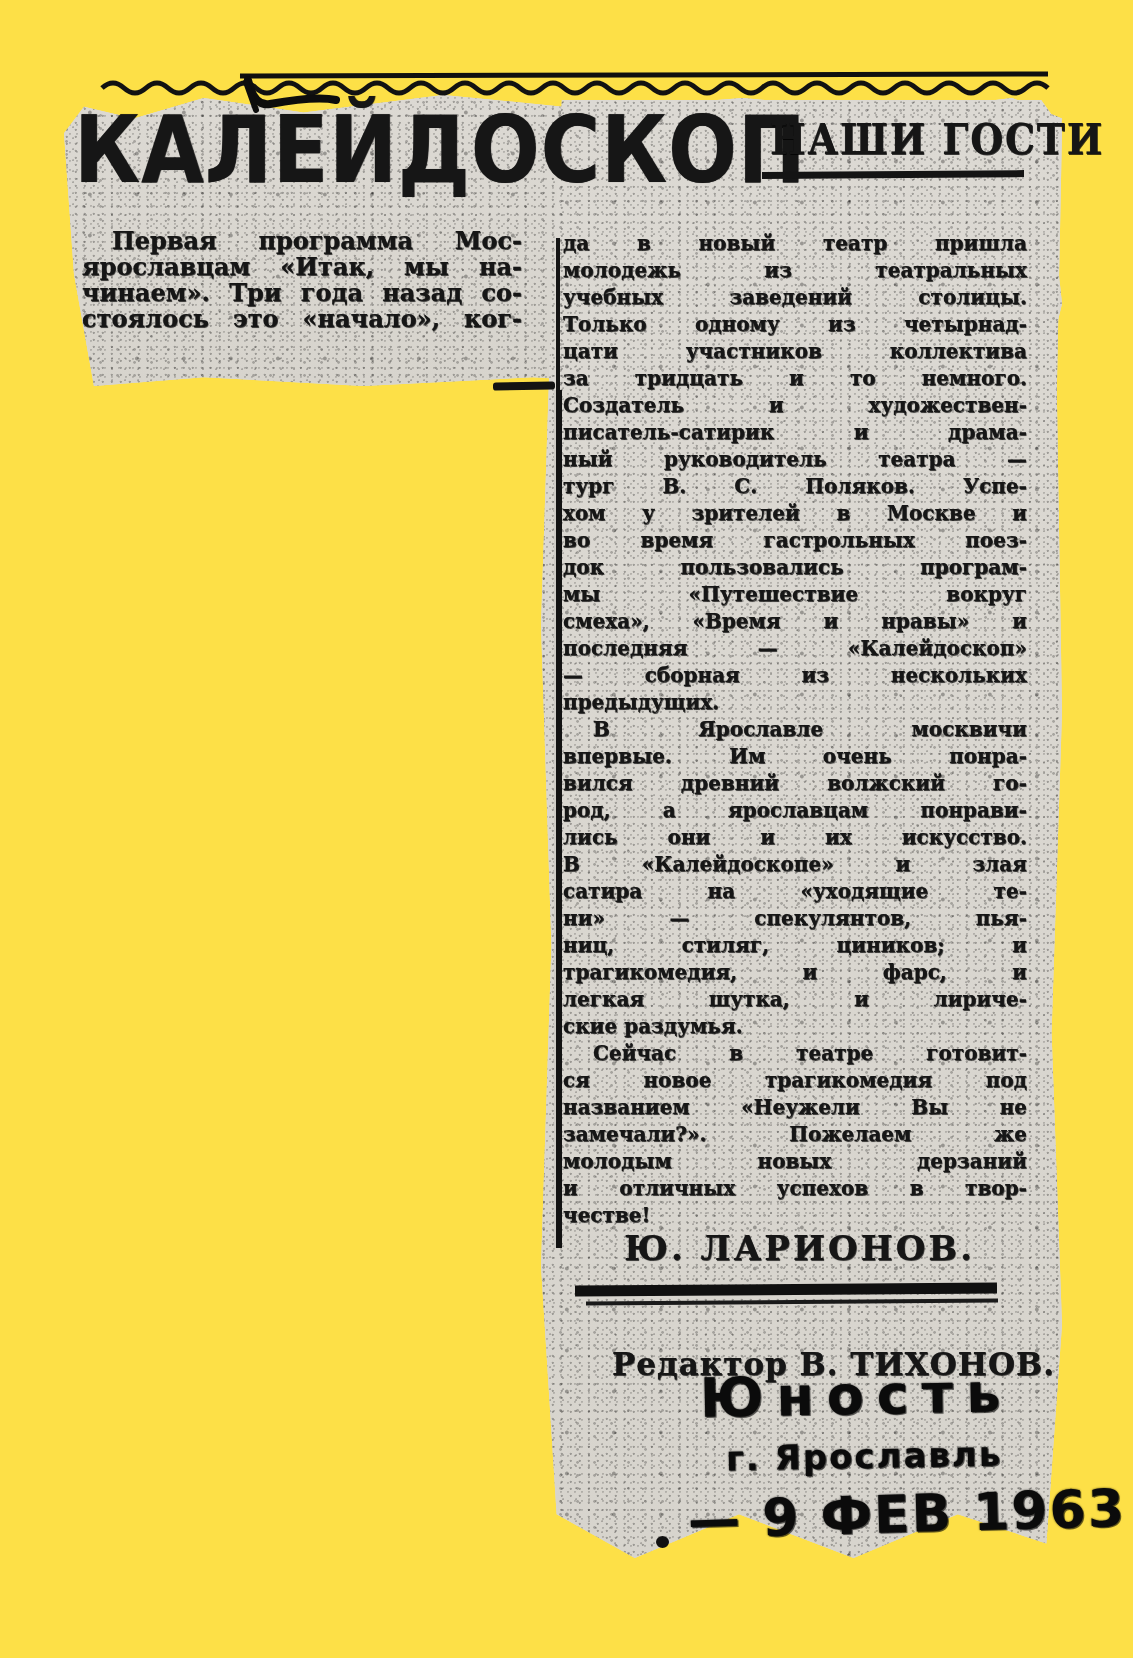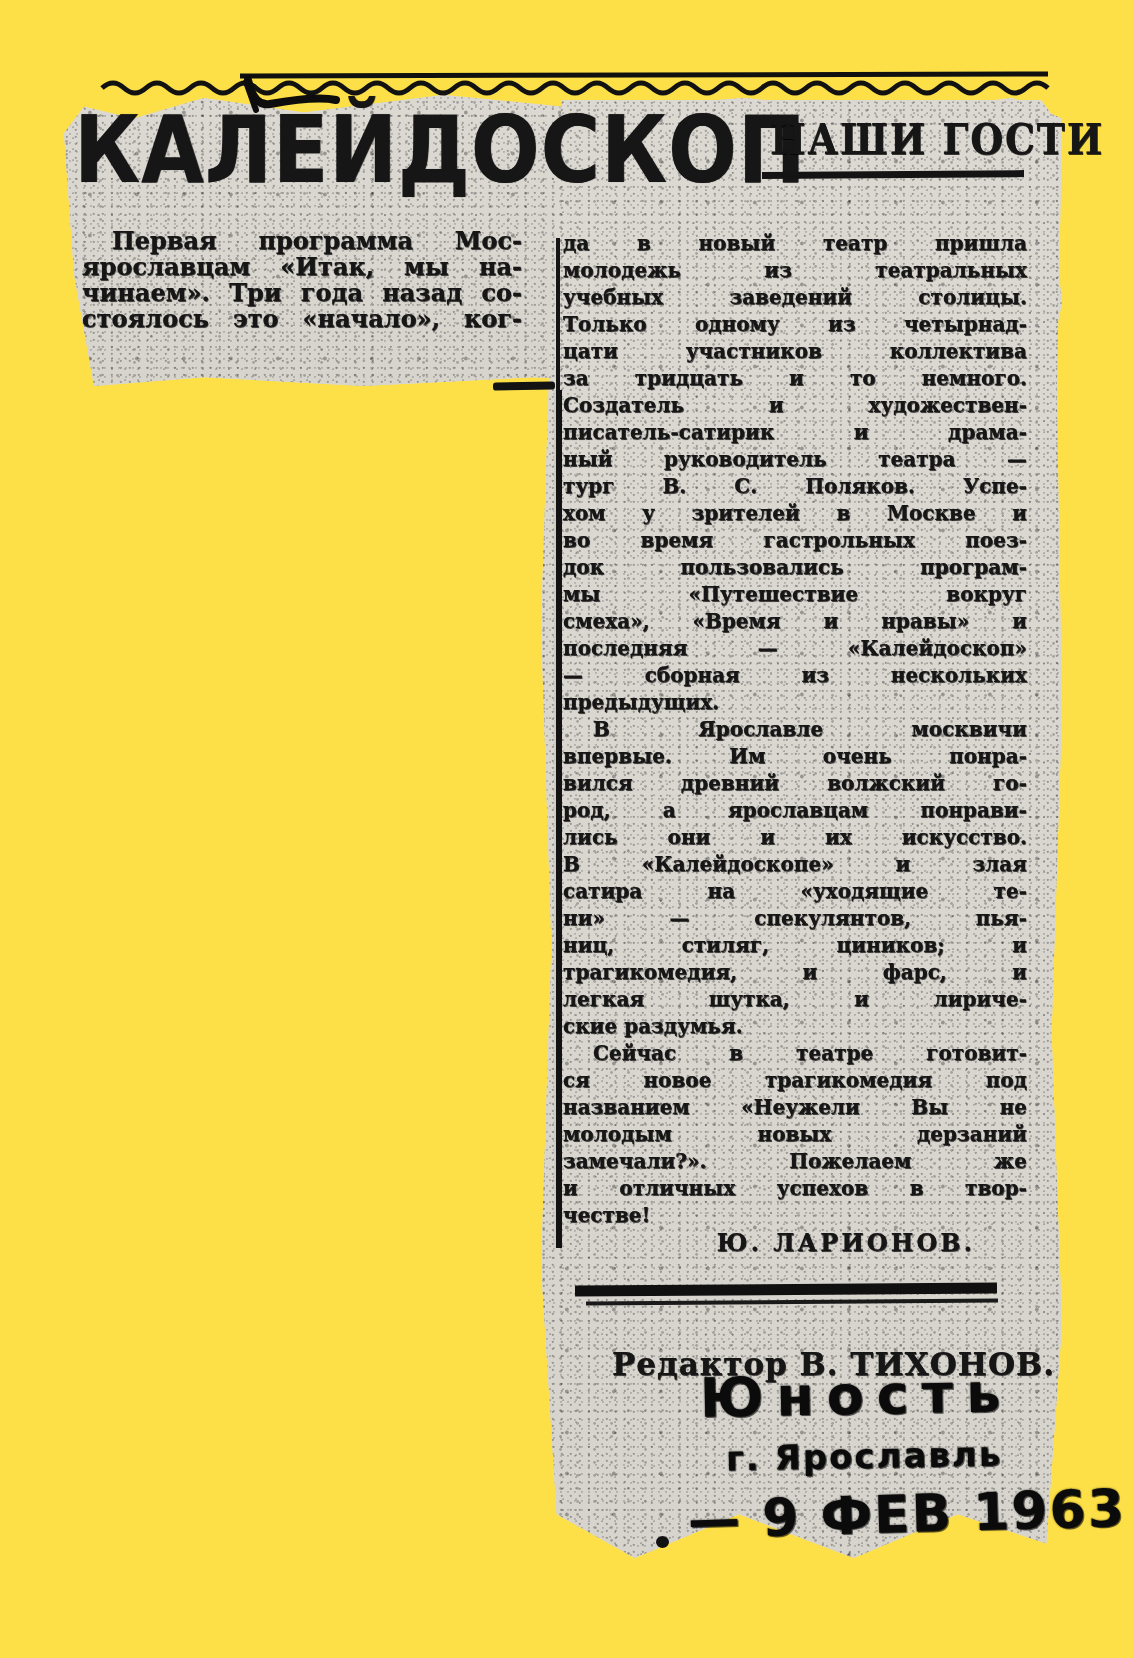--- a/index.html
+++ b/index.html
@@ -63,21 +63,21 @@
     text-align:justify;text-align-last:justify;
     font-weight:bold;white-space:nowrap;
   }
   #left-col .ln{ height:26px;line-height:26px;font-size:24px; }
   #right-col .ln{ height:27px;line-height:27px;font-size:20px; }
   .ln.end{ text-align-last:left; }
   .ln.ind{ padding-left:30px; }
   #signature{
     left:563px;top:1228px;width:464px;
     text-align:right;padding-right:52px;box-sizing:border-box;
-    font-size:24px;font-weight:bold;letter-spacing:3px;white-space:nowrap;
+    font-size:34px;font-weight:bold;letter-spacing:3px;white-space:nowrap;
   }
   
   #rule-thick{ left:575px;top:1284px;width:422px;height:11px;background:#101010;transform:rotate(-.4deg); }
   #rule-thin{ left:586px;top:1300px;width:412px;height:4px;background:#1a1a1a;transform:rotate(-.4deg); }
   #editor{
     left:612px;top:1314px;
     font-size:31px;font-weight:bold;letter-spacing:1px;white-space:nowrap;margin-top:32px;
   }
   
   .stamp{
@@ -150,22 +150,22 @@
     <div class="ln ink">В «Калейдоскопе» и злая</div>
     <div class="ln ink">сатира на «уходящие те-</div>
     <div class="ln ink">ни» — спекулянтов, пья-</div>
     <div class="ln ink">ниц, стиляг, циников; и</div>
     <div class="ln ink">трагикомедия, и фарс, и</div>
     <div class="ln ink">легкая шутка, и лириче-</div>
     <div class="ln ink end">ские раздумья.</div>
     <div class="ln ink ind">Сейчас в театре готовит-</div>
     <div class="ln ink">ся новое трагикомедия под</div>
     <div class="ln ink">названием «Неужели Вы не</div>
+    <div class="ln ink">замечали?». Пожелаем же</div>
     <div class="ln ink">молодым новых дерзаний</div>
-    <div class="ln ink">замечали?». Пожелаем же</div>
     <div class="ln ink">и отличных успехов в твор-</div>
     <div class="ln ink end">честве!</div>
   </div>
 
   <div id="signature" class="abs ink">Ю. ЛАРИОНОВ.</div>
 
   <div id="rule-thick" class="abs"></div>
   <div id="rule-thin" class="abs"></div>
   <div id="editor" class="abs ink">Редактор В. ТИХОНОВ.</div>
 

